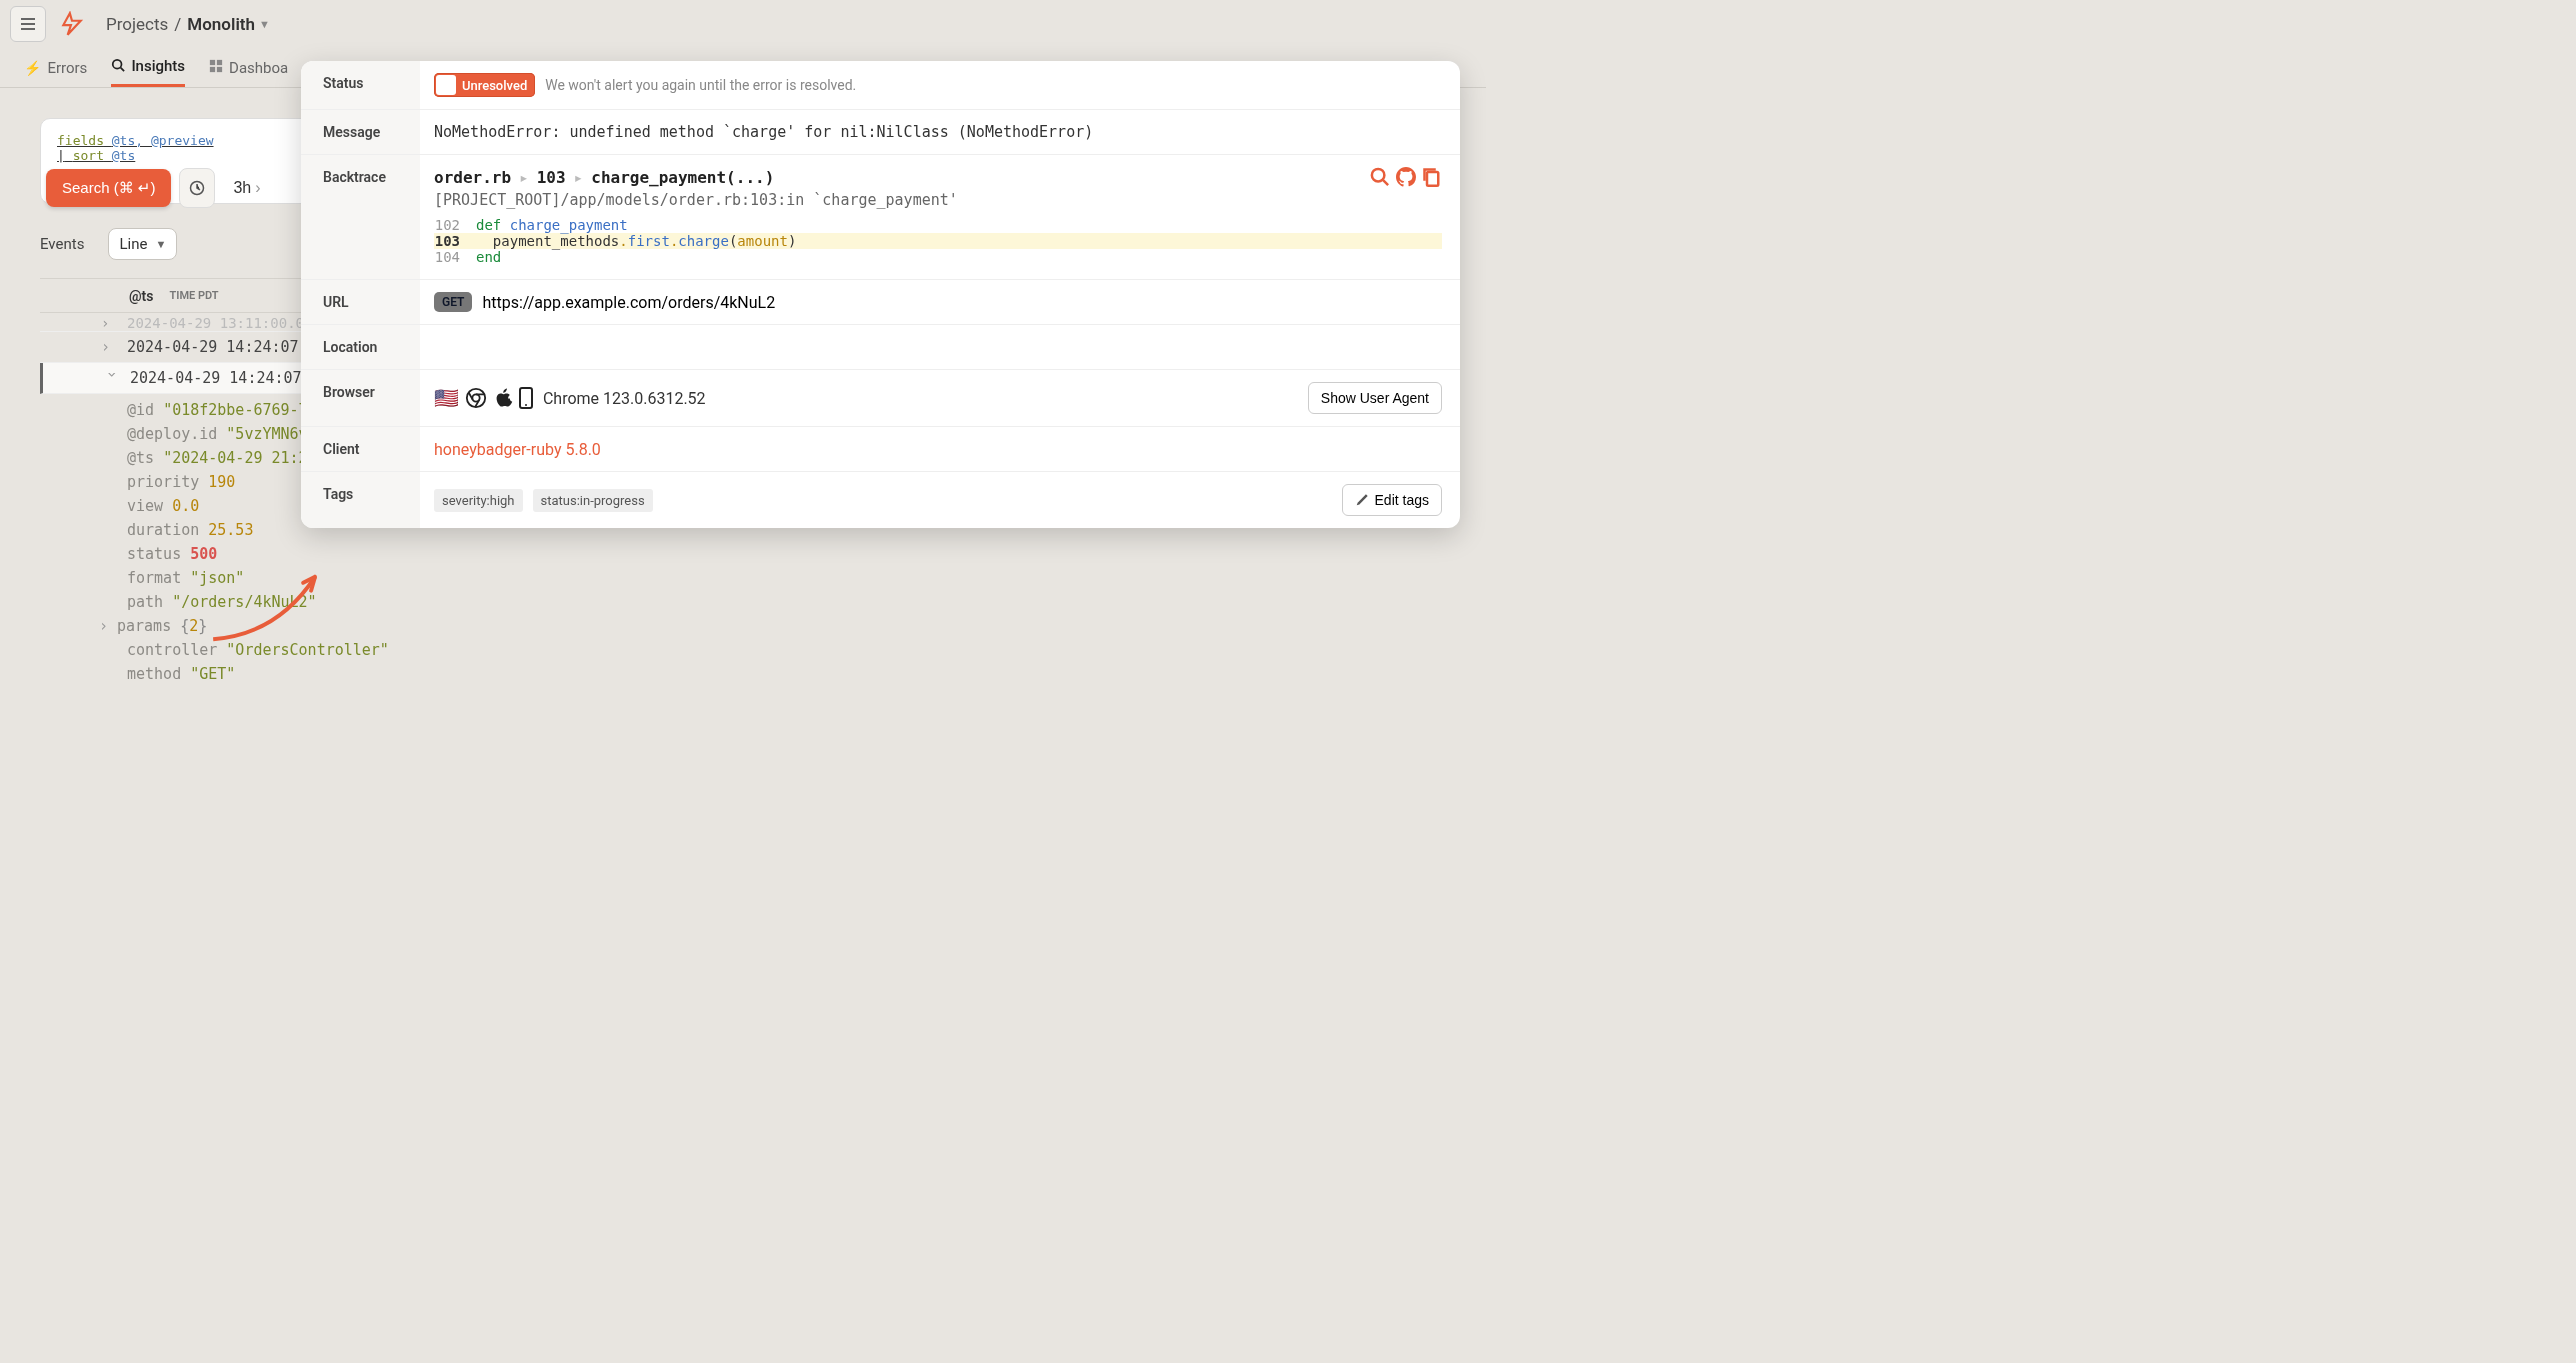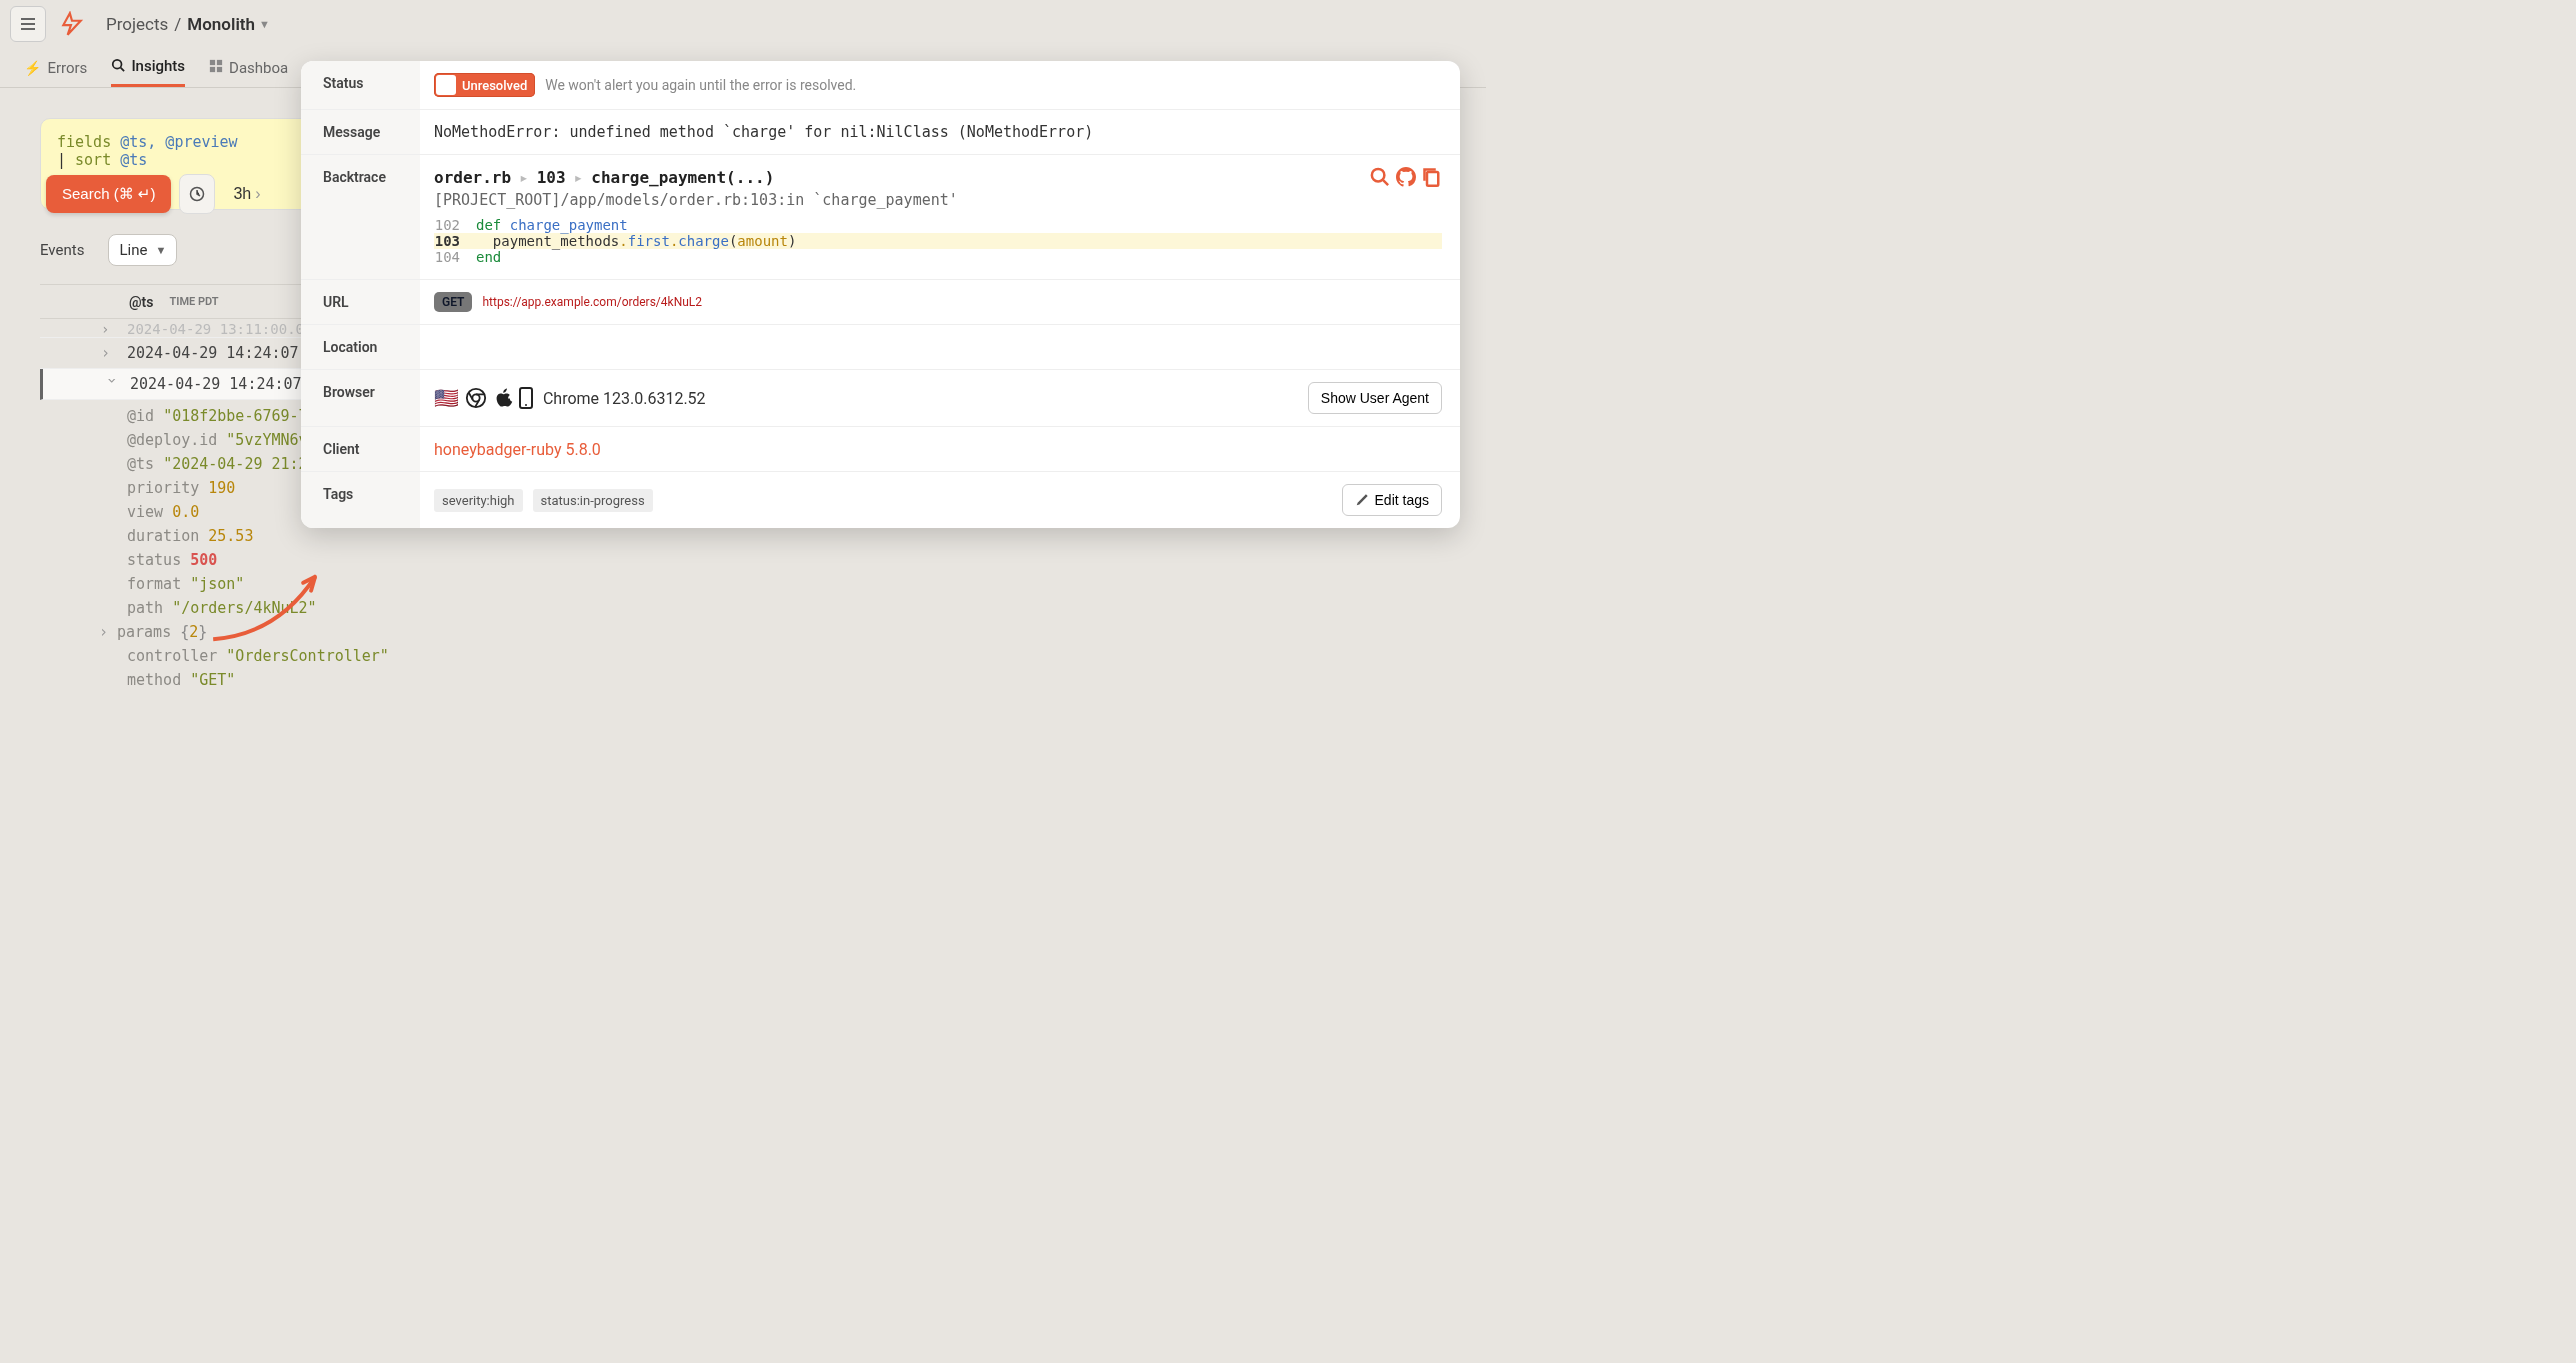--- a/index.html
+++ b/index.html
@@ -70,28 +70,29 @@
   }
   .tab-icon { font-size: 14px; }
 
   
   .main {
     padding: 30px 40px;
   }
 
   
   .querybox {
-    background: #fef9c3;
+    background: #ffffff;
     border: 1px solid #ddd;
     border-radius: 10px;
     padding: 14px 16px 10px 16px;
     font-family: "SF Mono", Menlo, Consolas, monospace;
-    font-size: 15px;
+    font-size: 13px;
     margin-bottom: 4px;
     width: 307px;
+    text-decoration: underline;
   }
   .querybox .kw { color: #7a8a2a; }
   .querybox .at { color: #4a7ab8; }
 
   .query-actions {
     display: flex;
     align-items: center;
     gap: 8px;
     margin-bottom: 20px;
     margin-top: -40px;
@@ -288,21 +289,21 @@
   .codeline .cfn { color:#3a6fc4;}
   .codeline .cdot { color:#b8860b;}
   .codeline .cparam { color:#b8860b;}
 
   
   .method-pill {
     background:#777; color:#0f172a;
     font-size:12px; padding:3px 8px;
     border-radius:5px; font-weight:600;
   }
-  .url-link { color:#b91c1c; font-size:12px; cursor:pointer;}
+  .url-link { color:#000000; font-size:16px; cursor:pointer;}
 
   
   .loc { font-size:16px; color:#333;}
   .loc .hash { color:#e85d3a; cursor:pointer;}
 
   
   .browser-icons { display:flex; align-items:center; gap:6px; font-size:20px;}
   .browser-ver { font-size:16px; color:#333;}
   .ua-btn {
     margin-left:auto;

